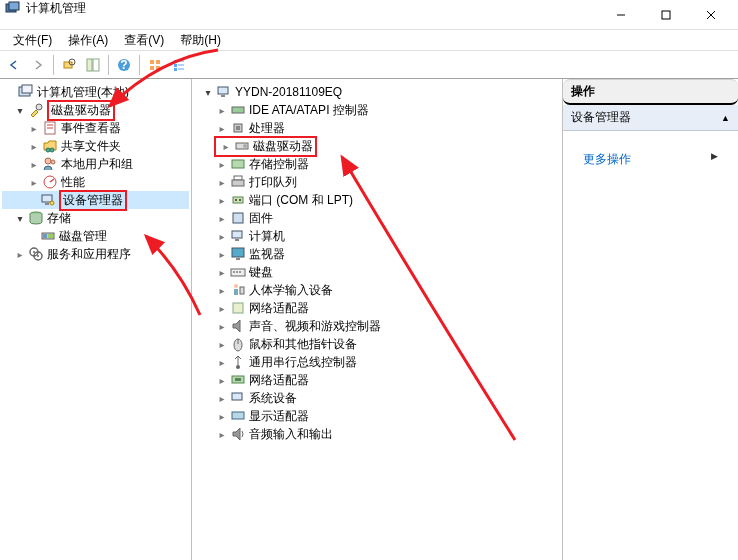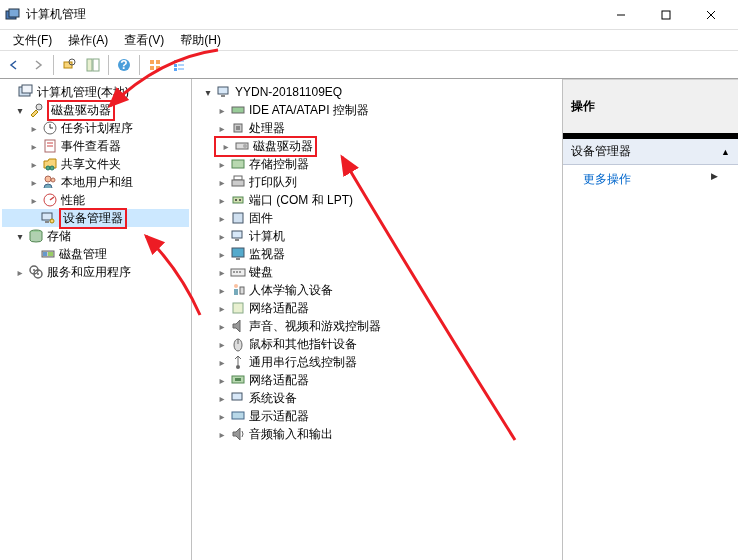--- a/index.html
+++ b/index.html
@@ -1,38 +1,38 @@
 <!DOCTYPE html>
 <html><head>
   <meta charset="utf-8">
   <style>
     * { margin: 0; padding: 0; box-sizing: border-box; font-family: "Microsoft YaHei", "SimSun", sans-serif; font-size: 12px; }
     body { width: 738px; height: 560px; background: #fff; overflow: hidden; position: relative; }
     
-    .titlebar { height: 30px; display: flex; align-items: center; padding: 0 5px; background: #fff; border-bottom: 1px solid #e0e0e0; }
+    .titlebar { height: 30px; display: flex; align-items: flex-start; padding: 0 5px; background: #fff; border-bottom: 1px solid #e0e0e0; }
     .titlebar .icon { width: 16px; height: 16px; margin-right: 5px; }
     .titlebar .title { flex: 1; font-size: 12px; color: #000; }
     .win-controls { display: flex; }
     .win-btn { width: 45px; height: 30px; display: flex; align-items: center; justify-content: center; cursor: pointer; }
     
     .menubar { height: 21px; display: flex; align-items: center; padding: 0 5px; border-bottom: 1px solid #e0e0e0; }
     .menubar .menu-item { padding: 2px 8px; cursor: pointer; }
     
     .toolbar { height: 28px; display: flex; align-items: center; padding: 0 3px; border-bottom: 1px solid #a0a0a0; gap: 2px; }
     .tool-btn { width: 22px; height: 22px; display: flex; align-items: center; justify-content: center; cursor: pointer; border: 1px solid transparent; }
     .tool-sep { width: 1px; height: 20px; background: #c0c0c0; margin: 0 2px; }
     
     .content { display: flex; height: calc(100% - 79px); position: relative; }
     .left-panel { width: 192px; border-right: 1px solid #c0c0c0; overflow: auto; padding: 4px 2px; }
     .mid-panel { flex: 1; border-right: 1px solid #c0c0c0; overflow: auto; padding: 4px 2px; }
     .right-panel { width: 175px; overflow: auto; background: #fff; }
     
-    .right-header { background: #f0f0f0; border-top: 1px solid #d0d0d0; border-bottom: 6px solid #000000; padding: 18px 8px; font-weight: bold; }
+    .right-header { background: #f0f0f0; border-top: 1px solid #d0d0d0; border-bottom: 2px solid #000000; padding: 3px 8px; font-weight: bold; border-radius: 7px; }
     .right-section { background: #e8eef7; border-bottom: 1px solid #c0c8d8; padding: 4px 8px; display: flex; justify-content: space-between; align-items: center; cursor: pointer; }
-    .right-link { padding: 6px 20px; color: #0066cc; cursor: pointer; font-size: 11px; }
+    .right-link { padding: 20px 20px; color: #0066cc; cursor: pointer; font-size: 11px; }
     
     .tree-row { display: flex; align-items: center; height: 18px; padding: 0; cursor: pointer; white-space: nowrap; }
     .tree-row.selected { background: #cce8ff; }
     .tree-expand { width: 16px; height: 16px; display: flex; align-items: center; justify-content: center; flex-shrink: 0; font-size: 10px; color: #666; }
     .tree-icon { width: 16px; height: 16px; margin-right: 3px; flex-shrink: 0; }
     .tree-label { font-size: 12px; }
     .tree-indent { display: inline-block; flex-shrink: 0; }
     .box-red { border: 2px solid #ed1c24; padding: 0 2px; }
     
     svg.arrow-annotation { position: absolute; pointer-events: none; z-index: 100; }
@@ -140,30 +140,20 @@
         <span class="tree-label">计算机管理(本地)</span>
       </div>
     <div class="tree-row">
         <span class="tree-indent" style="width:10px"></span>
         <span class="tree-expand chev open"></span>
         <svg class="tree-icon" viewBox="0 0 16 16">
           <path d="M3 13 L8 8 L10 10 L5 15 Z" fill="#f9d57a" stroke="#a80"></path>
           <circle cx="11" cy="5" r="3" fill="#e0e0e0" stroke="#666"></circle>
         </svg>
         <span class="box-red"><span class="tree-label">磁盘驱动器</span></span>
-      </div>
-    <div class="tree-row">
-        <span class="tree-indent" style="width:24px"></span>
-        <span class="tree-expand chev"></span>
-        <svg class="tree-icon" viewBox="0 0 16 16">
-          <circle cx="8" cy="8" r="6" fill="#fff" stroke="#666"></circle>
-          <line x1="8" y1="8" x2="8" y2="4" stroke="#333"></line>
-          <line x1="8" y1="8" x2="11" y2="8" stroke="#333"></line>
-        </svg>
-        <span class="tree-label">任务计划程序</span>
       </div>
     <div class="tree-row">
         <span class="tree-indent" style="width:24px"></span>
         <span class="tree-expand chev"></span>
         <svg class="tree-icon" viewBox="0 0 16 16">
           <rect x="3" y="2" width="10" height="12" fill="#fff" stroke="#a66"></rect>
           <line x1="5" y1="5" x2="11" y2="5" stroke="#c44"></line>
           <line x1="5" y1="8" x2="11" y2="8" stroke="#c44"></line>
         </svg>
         <span class="tree-label">事件查看器</span>

